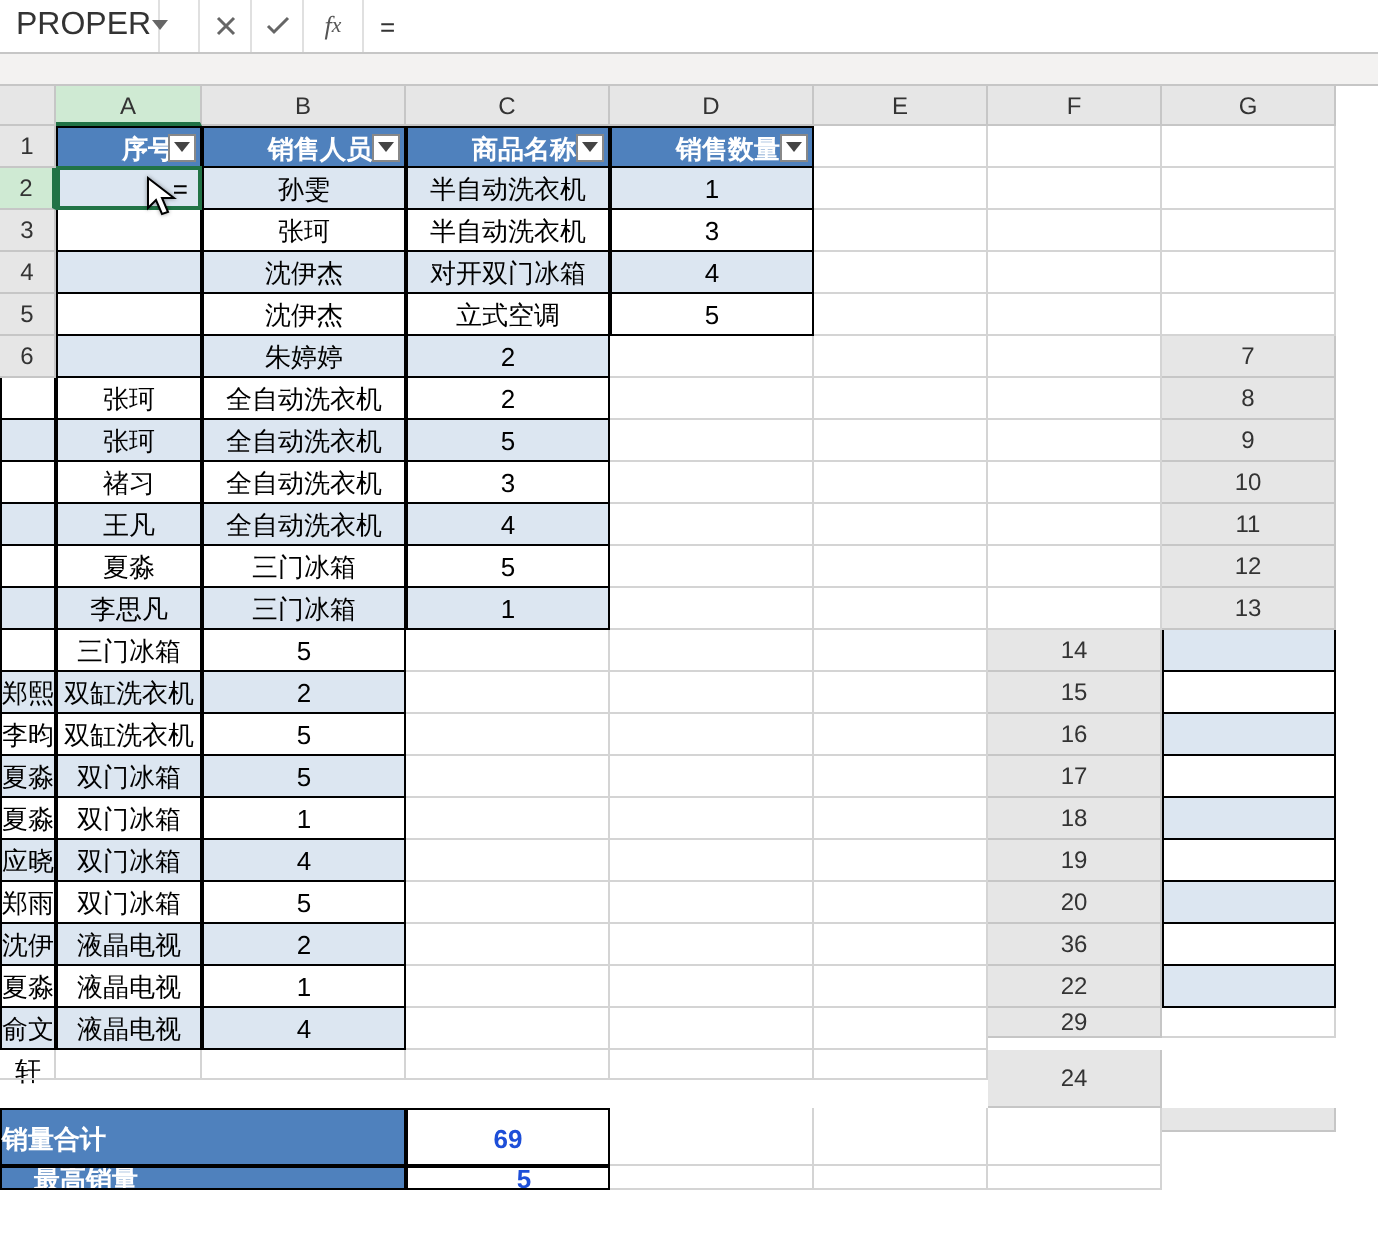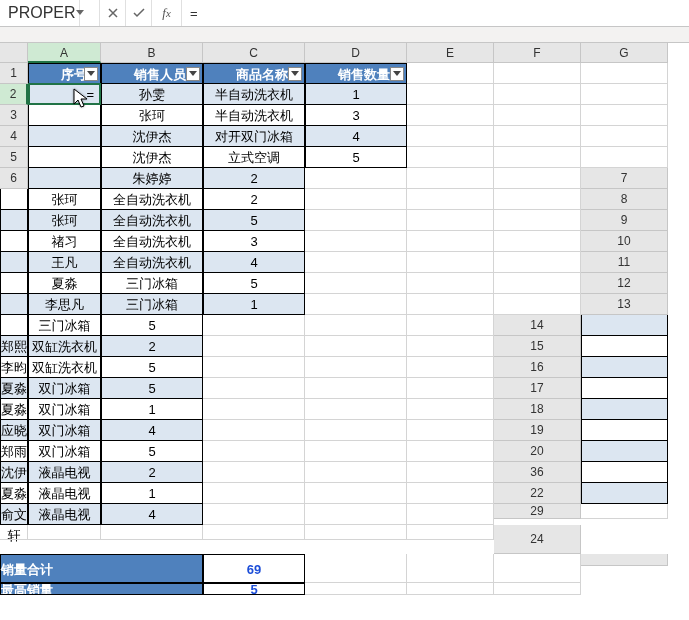--- a/index.html
+++ b/index.html
@@ -189,21 +189,21 @@
     position: absolute;
     left: 73px;
     top: 88px;
     pointer-events: none;
     z-index: 50;
   }
   .cursor svg { filter: drop-shadow(0 0 1px rgba(0,0,0,.4)); }
 
   
   .tall { height: 29px !important; line-height: 29px !important; }
-  .short { height: 12px !important; line-height:12px !important; }
+  .short { height: 12px !important; line-height:12px !important;padding-left:16px; }
   .gaprow { height: 15px !important; line-height:15px !important; }
 </style>
 </head>
 <body>
 
 <div class="formula-bar">
   <div class="name-box">
     <span>PROPER</span>
     <span class="dd">
       <svg width="8" height="6">

